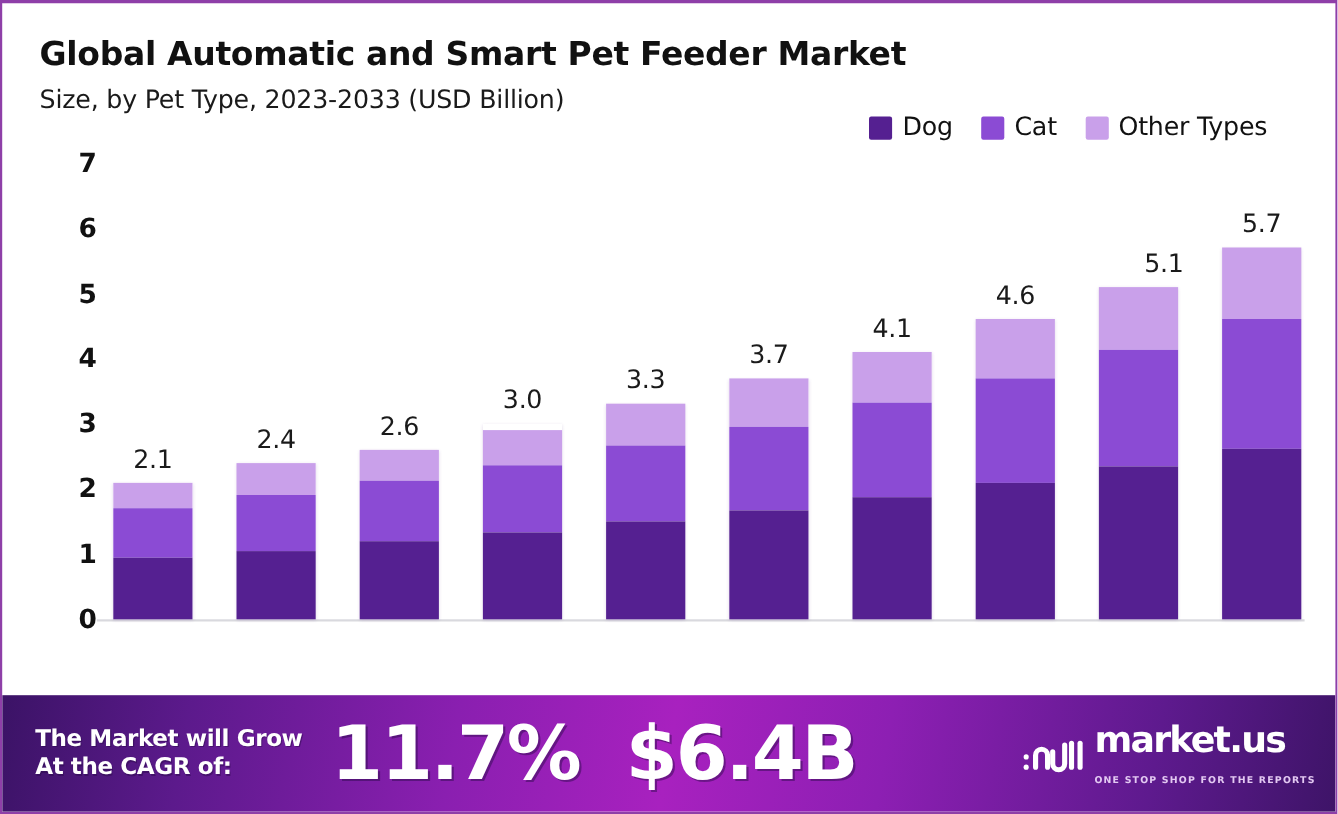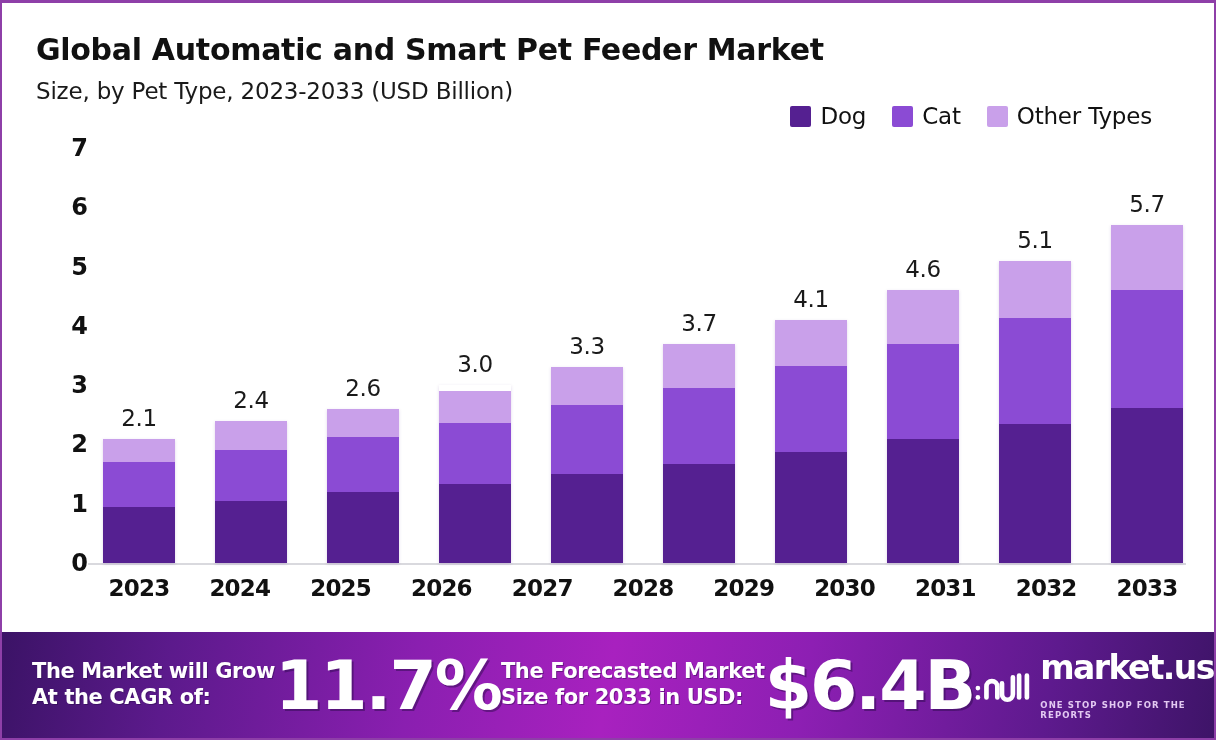--- a/index.html
+++ b/index.html
@@ -245,64 +245,47 @@
         </div>
         <div class="bar-col">
           <div class="bar-total" style="bottom: 280.714px;">4.6</div>
           <div class="bar-stack" style="height: 272.714px;">
             <div class="seg other" style="height: 53.3571px; background: rgb(201, 160, 234);"></div>
             <div class="seg cat" style="height: 94.8571px; background: rgb(139, 75, 212);"></div>
             <div class="seg dog" style="height: 124.5px; background: rgb(85, 32, 145);"></div>
           </div>
         </div>
         <div class="bar-col">
-          <div class="bar-total" style="bottom: 310.357px;">5.1</div>
+          <div class="bar-total" style="bottom: 310.357px; text-align: right;">5.1</div>
           <div class="bar-stack" style="height: 302.357px;">
             <div class="seg other" style="height: 57.5071px; background: rgb(201, 160, 234);"></div>
             <div class="seg cat" style="height: 105.529px; background: rgb(139, 75, 212);"></div>
             <div class="seg dog" style="height: 139.321px; background: rgb(85, 32, 145);"></div>
           </div>
         </div>
         <div class="bar-col">
           <div class="bar-total" style="bottom: 345.929px;">5.7</div>
           <div class="bar-stack" style="height: 337.929px;">
             <div class="seg other" style="height: 64.6214px; background: rgb(201, 160, 234);"></div>
             <div class="seg cat" style="height: 118.571px; background: rgb(139, 75, 212);"></div>
             <div class="seg dog" style="height: 154.736px; background: rgb(85, 32, 145);"></div>
           </div>
         </div>
       </div>
   </div>
 
-  <div class="x-labels" id="x-labels">
-      <div class="x-label">2023</div>
-      <div class="x-label">2024</div>
-      <div class="x-label">2025</div>
-      <div class="x-label">2026</div>
-      <div class="x-label">2027</div>
-      <div class="x-label">2028</div>
-      <div class="x-label">2029</div>
-      <div class="x-label">2030</div>
-      <div class="x-label">2031</div>
-      <div class="x-label">2032</div>
-      <div class="x-label">2033</div>
-    </div>
 
   <div class="banner">
     <div>
       <div class="banner-text">The Market will Grow</div>
       <div class="banner-text">At the CAGR of:</div>
     </div>
     <div class="sp-a"></div>
     <div class="banner-big">11.7%</div>
     <div class="sp-b"></div>
-    <div>
-      <div class="banner-text">The Forecasted Market</div>
-      <div class="banner-text">Size for 2033 in USD:</div>
-    </div>
     <div class="sp-c"></div>
     <div class="banner-big">$6.4B</div>
 
     <div class="logo">
       <span class="logo-mark">
         <svg viewBox="0 0 72 48" width="56" height="40" aria-hidden="true">
           <g fill="none" stroke="#ffffff" stroke-width="6" stroke-linecap="round">
             <path d="M5 40 L5 40"></path>
             <path d="M5 28 L5 28"></path>
             <path d="M16 40 L16 26 A7 7 0 0 1 30 26 L30 40"></path>

